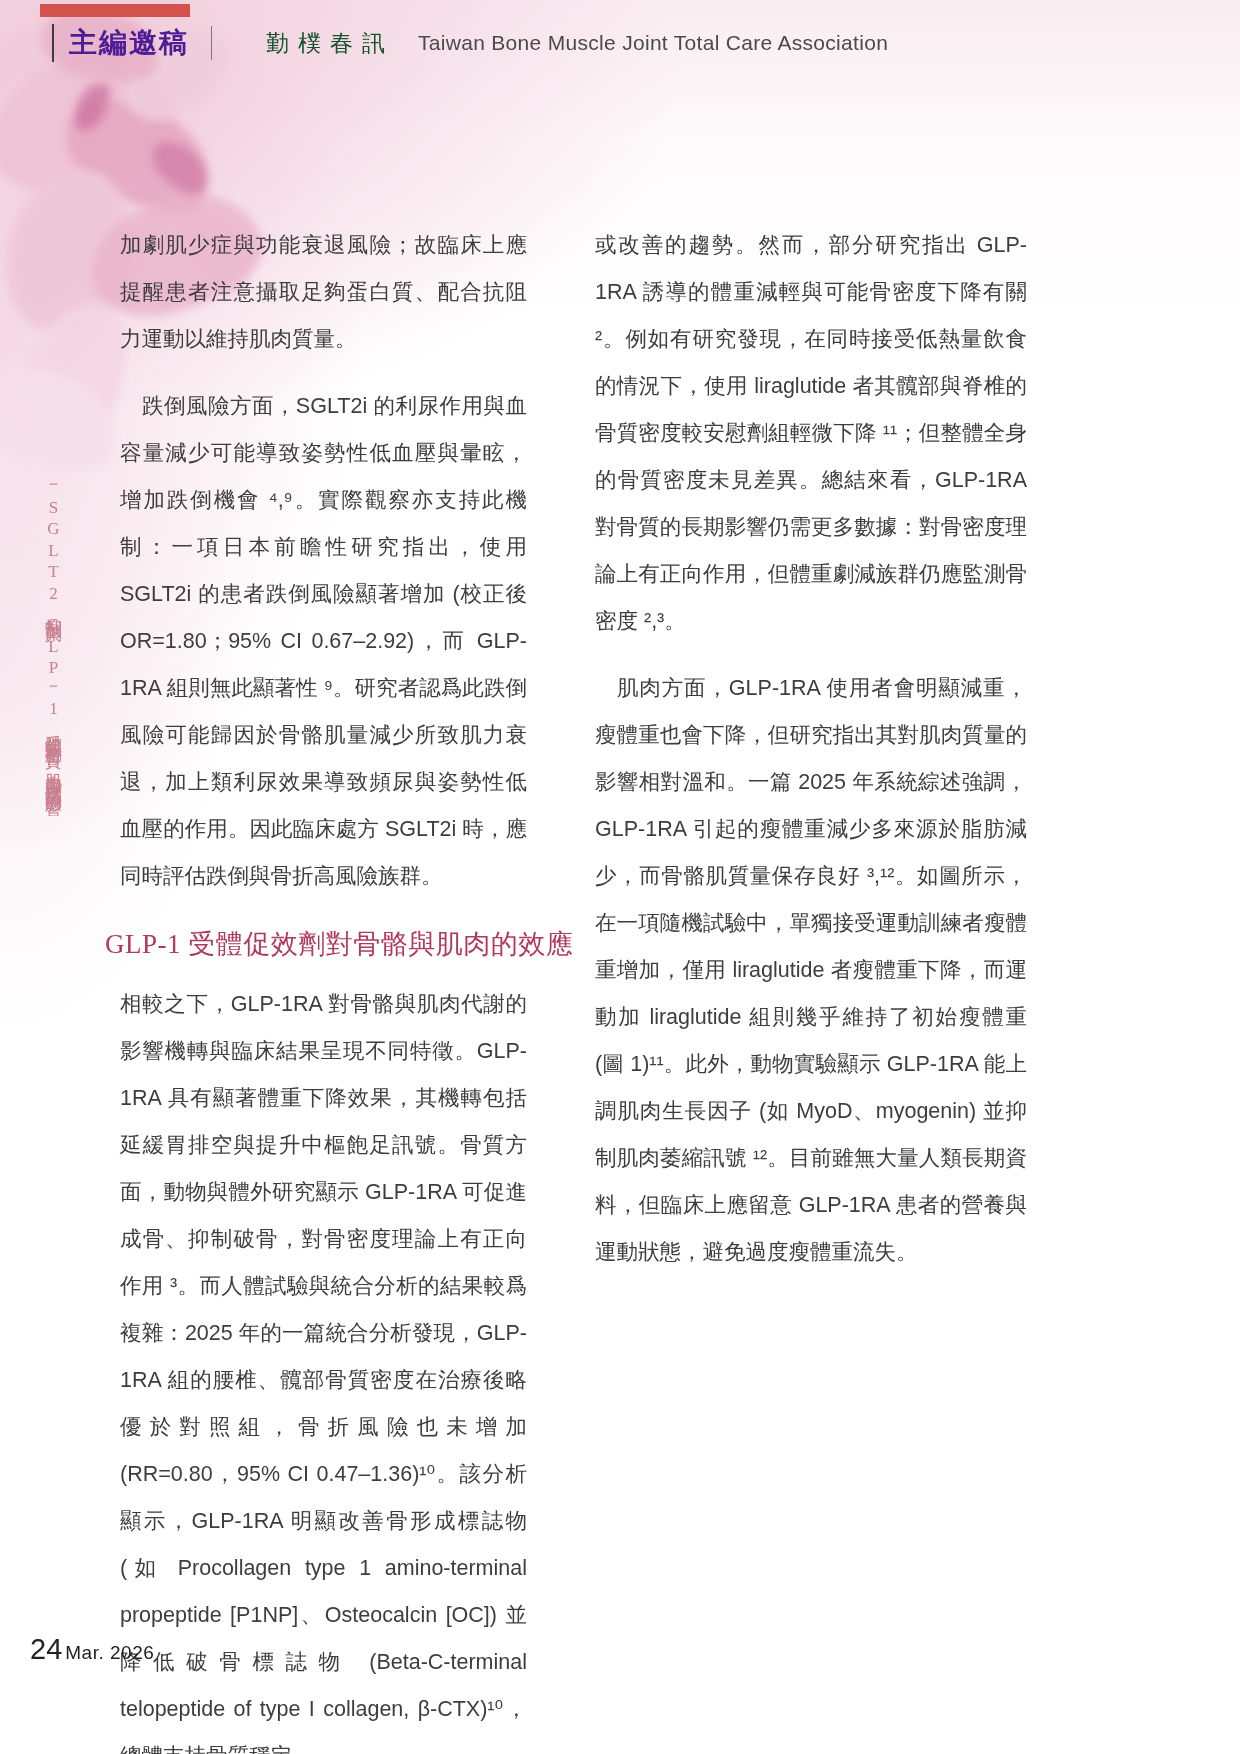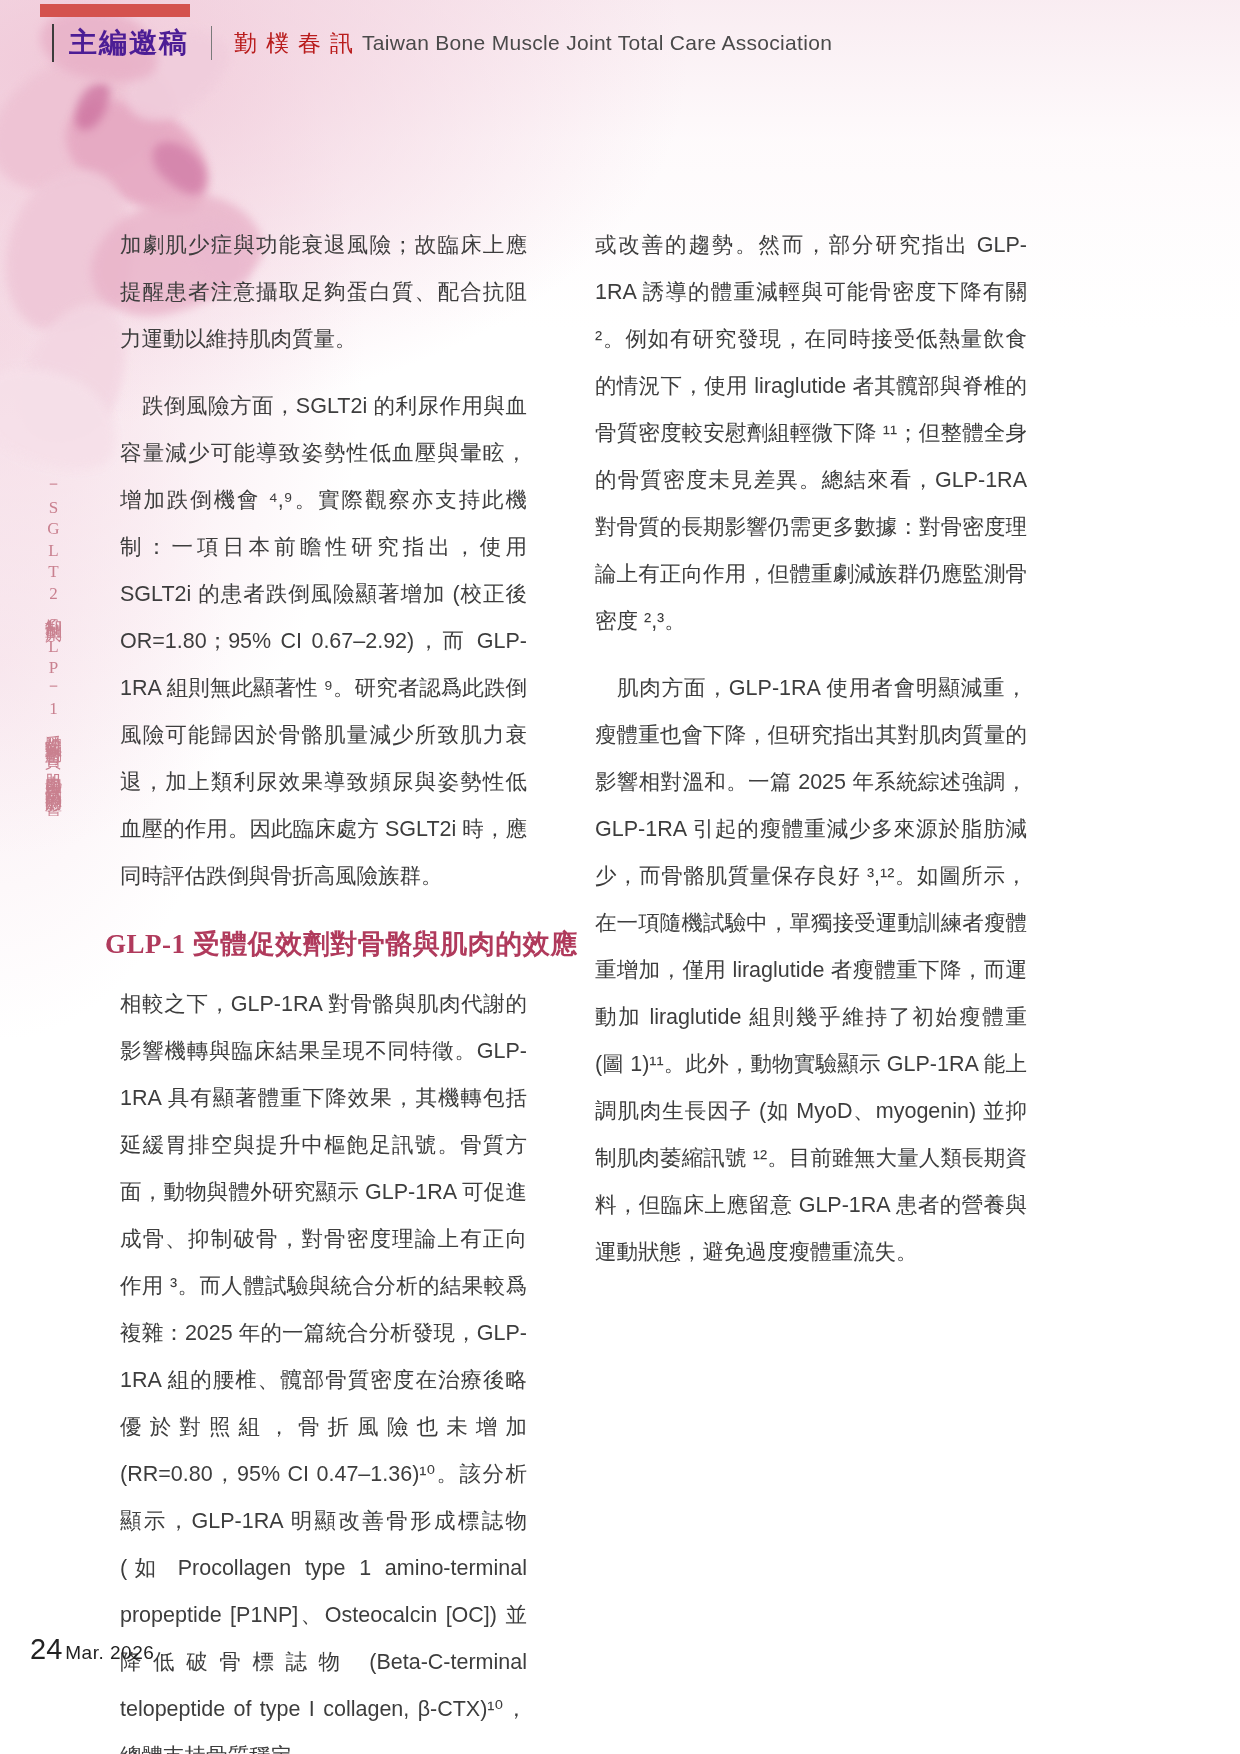--- a/index.html
+++ b/index.html
@@ -44,22 +44,22 @@
   }
   .header {
     position: absolute; left: 52px; top: 24px;
     display: flex; align-items: center; white-space: nowrap;
   }
   .header-rule { width: 2px; height: 38px; background: #3c3c3c; margin-right: 15px; }
   .section-label {
     font-size: 28px; font-weight: bold; color: #4c1d95; letter-spacing: 2px;
   }
   .header-divider { width: 1px; height: 34px; background: #7a7a7a; margin: 0 22px; }
-  .magazine-name { font-size: 23px; color: #b91c1c; letter-spacing: 9px; }
-  .association { font-size: 21px; color: #4a4a4a; letter-spacing: 0.3px; }
+  .magazine-name { font-size: 23px; color: #14532d; letter-spacing: 9px; margin-left: 32px; }
+  .association { font-size: 21px; color: #4a4a4a; margin-left: 24px; letter-spacing: 0.3px; }
 
   
   .vertical-title {
     position: absolute; left: 42px; top: 478px;
     writing-mode: vertical-rl; text-orientation: upright;
     font-family: "Liberation Serif", "DejaVu Serif", serif;
     font-size: 17px; letter-spacing: 2.5px; color: #c9808f;
   }
 
   
@@ -68,21 +68,21 @@
     color: #3d3d3d; font-size: 21.5px; line-height: 47px;
     text-align: justify;
   }
   .col-left  { left: 105px; width: 437px; }
   .col-right { left: 580px; width: 462px; }
   .column p { margin: 15px; }
   .column p.indent { text-indent: 22px; margin-top: 20px; }
   .section-heading {
     margin: 22px 0 2px 0;
     font-family: "Liberation Serif", "DejaVu Serif", serif;
-    font-weight: bold; font-size: 27px; line-height: 44px;
+    font-weight: normal; font-size: 27px; line-height: 44px;
     color: #b03a5c; white-space: nowrap; letter-spacing: 0.5px;
     text-align: left;
   }
 
   
   .footer {
     position: absolute; left: 30px; top: 1633px;
     display: flex; align-items: baseline; gap: 3px; color: #222222;
   }
   .page-number { font-size: 29px; }

